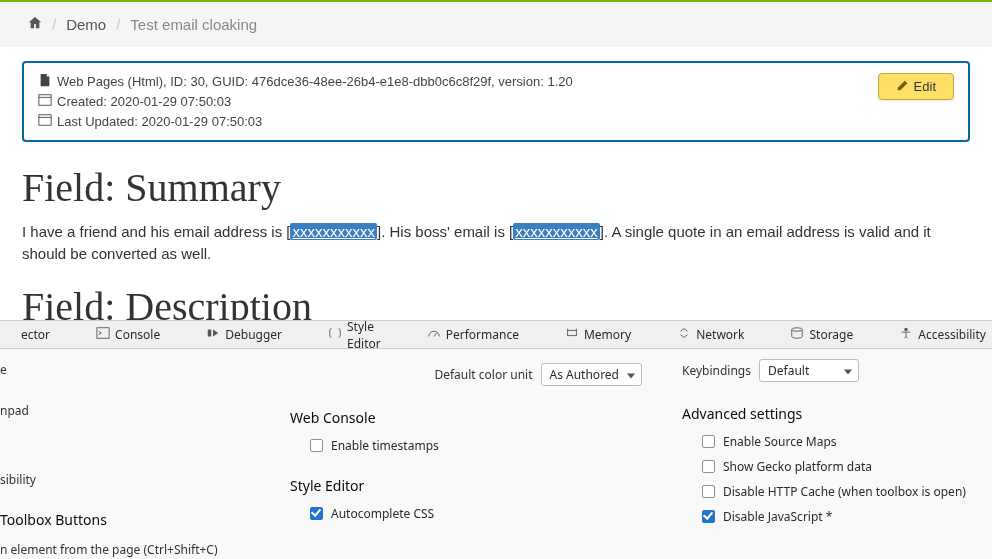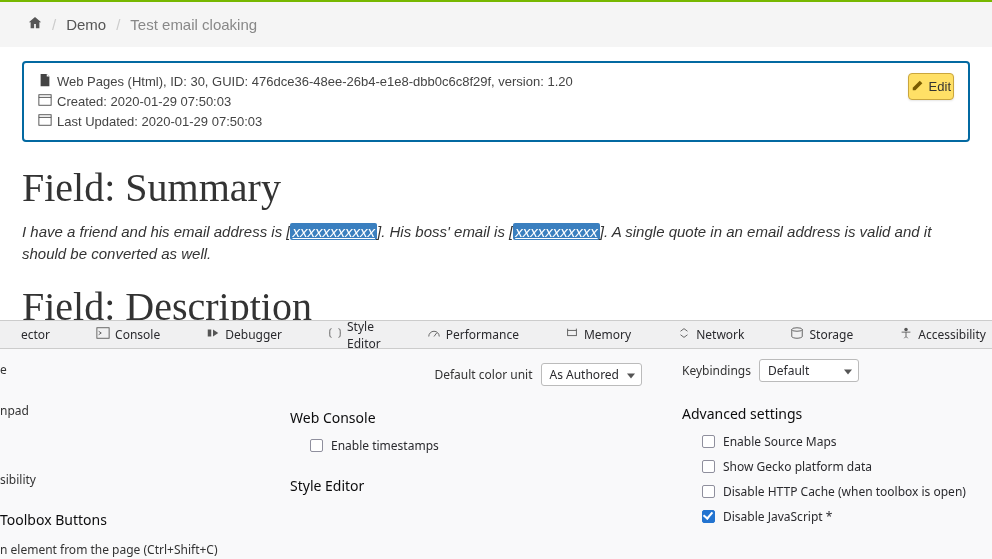--- a/index.html
+++ b/index.html
@@ -24,32 +24,32 @@
     border: 2px solid #0369a1; border-radius: 4px;
     padding: 10px 14px;
     display: flex; justify-content: space-between; align-items: flex-start;
     font-family: "Lucida Grande","Segoe UI",Arial,sans-serif;
     font-size: 13px; color: #444;
   }
   .info-lines { display: flex; flex-direction: column; gap: 3px; }
   .info-line { display: flex; align-items: center; gap: 5px; }
   .edit-btn {
     background: #ffe066; border: 1px solid #caa63d;
-    border-radius: 4px; padding: 4px 2px;
+    border-radius: 4px; padding: 4px 17px;
     font-size: 13px; color: #333; font-weight: 500;
     display: flex; align-items: center; gap: 4px;
     box-shadow: 0 1px 2px rgba(0,0,0,.1); cursor: pointer;
   }
   
   .page-body { padding: 4px 22px 0 22px; }
   .field-heading {
     font-family: Georgia, "Times New Roman", serif;
     font-size: 40px; font-weight: 400; margin: 8px 0 10px 0; color: #333;
   }
-  .para { font-size: 15px; line-height: 1.45; color: #333; margin-bottom: 4px; font-style: italic; }
+  .para { font-size: 15px; line-height: 1.45; color: #333; margin-bottom: 4px; }
   .cloaked {
     background: #3a7fbf; color: #fff; padding: 0 2px; border-radius: 2px;
     text-decoration: underline;
   }
   
   .devtools {
     position: absolute; left: 0; right: 0; top: 320px; bottom: 0;
     border-top: 1px solid #ccc; background: #f9f9fa;
     font-family: "Segoe UI", system-ui, sans-serif; font-size: 12px;
     color: #2a2a2e;
@@ -250,20 +250,24 @@
         <span class="select-wrap">
           <span>As Authored</span>
         </span>
       </div>
       <div class="dt-subhead" style="margin-top:22px">Web Console</div>
       <div class="opt-row">
         <span class="checkbox"></span>
         <span>Enable timestamps</span>
       </div>
       <div class="dt-subhead" style="margin-top:18px">Style Editor</div>
+      <div class="opt-row">
+        <span class="checkbox checked"></span>
+        <span>Autocomplete CSS</span>
+      </div>
     </div>
 
     <div class="dt-col-right">
       <div class="row" style="margin-top:2px">
         <span class="label-inline">Keybindings</span>
         <span class="select-wrap" style="min-width:100px">
           <span>Default</span>
         </span>
       </div>
       <div class="dt-subhead" style="margin-top:22px">Advanced settings</div>

